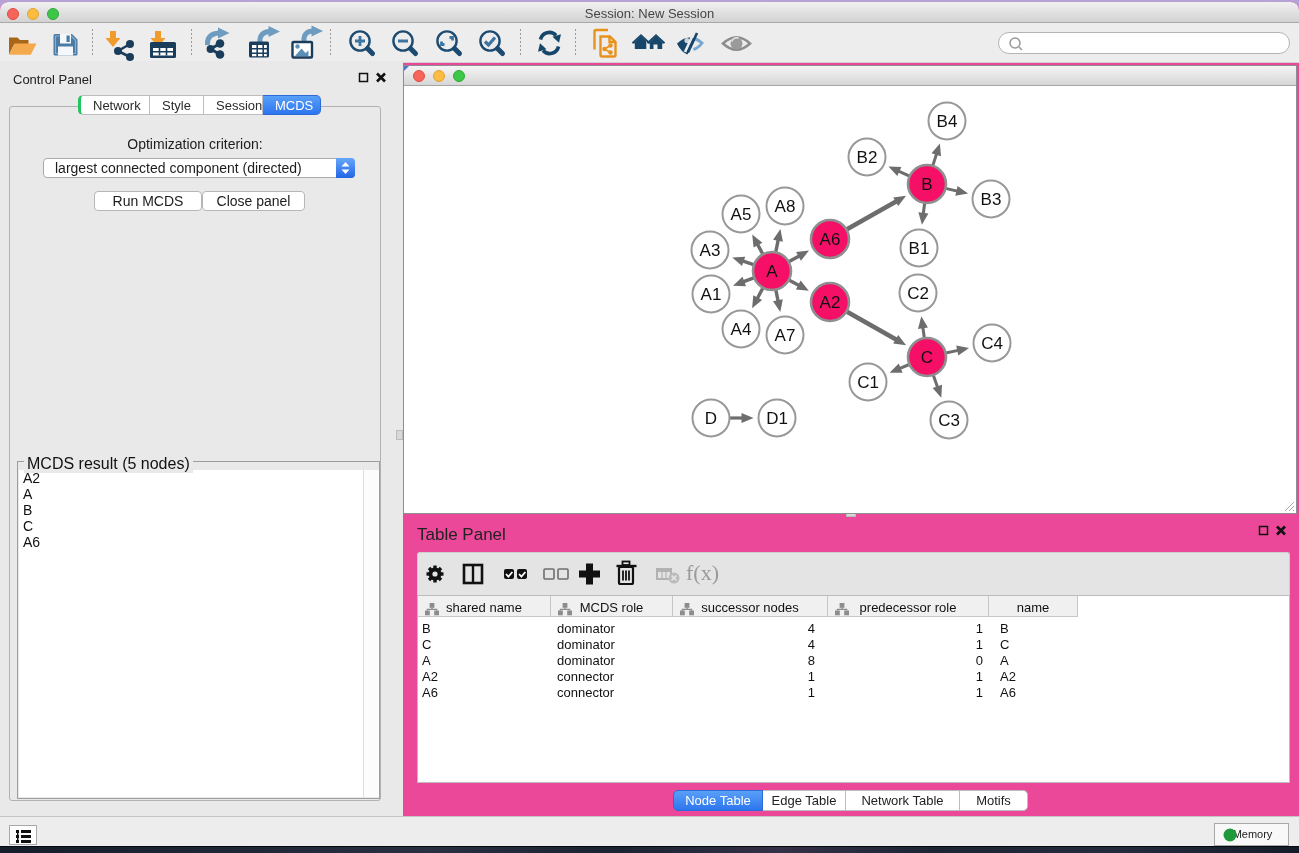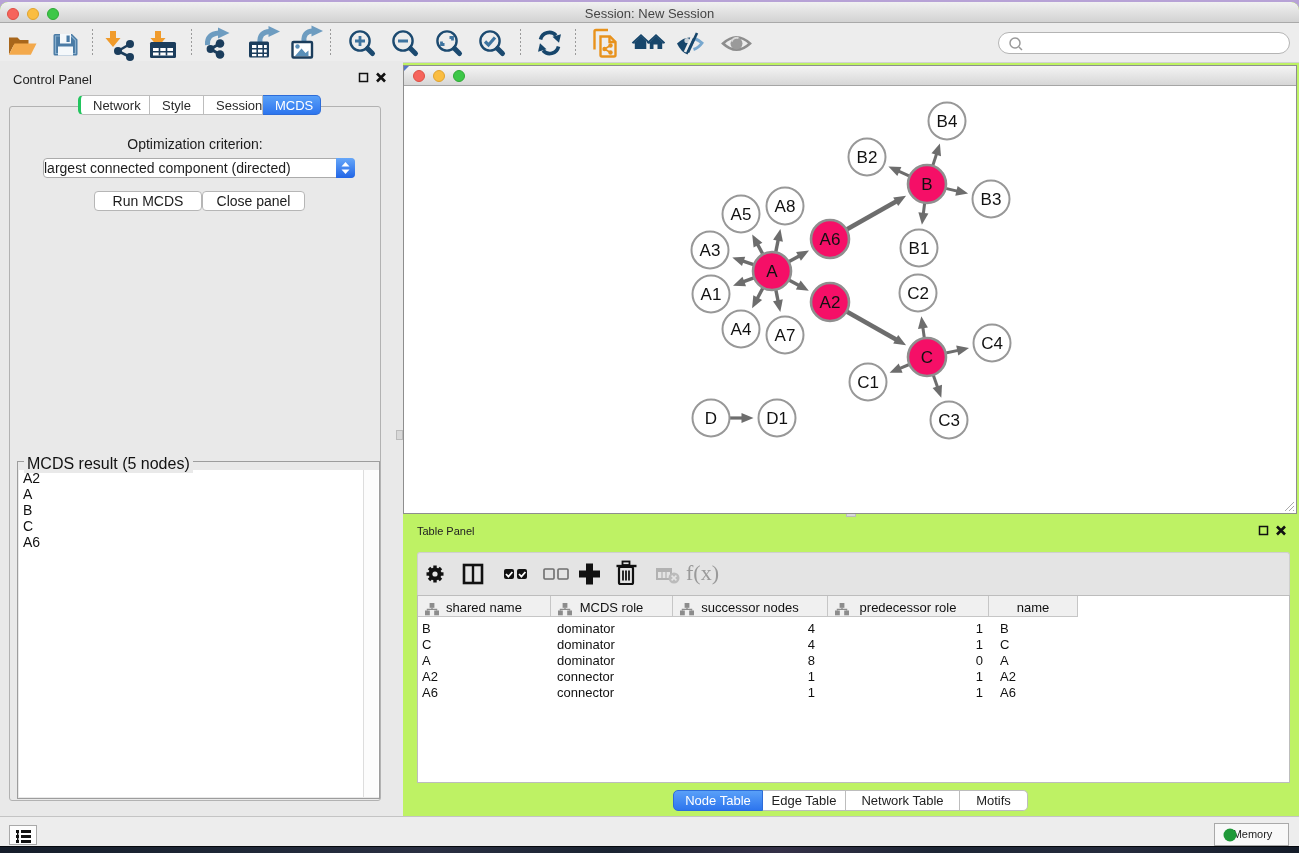--- a/index.html
+++ b/index.html
@@ -1,48 +1,48 @@
 <!DOCTYPE html>
 <html><head><meta charset="utf-8"><style>
 *{margin:0;padding:0;box-sizing:border-box}
 html,body{width:1299px;height:853px;overflow:hidden}
 body{font-family:"Liberation Sans",sans-serif;background:#b7a2d6;position:relative}
-#win{position:absolute;left:0;top:2px;width:1299px;height:844px;background:#bef264;border-radius:8px 8px 0 0;overflow:hidden}
+#win{position:absolute;left:0;top:2px;width:1299px;height:844px;background:#ec4899;border-radius:8px 8px 0 0;overflow:hidden}
 #deskbottom{position:absolute;left:0;top:846px;width:1299px;height:7px;background:linear-gradient(90deg,#151d2a 0%,#1e2736 18%,#2a2f42 33%,#1a2331 47%,#343047 60%,#1c2534 72%,#252b3d 86%,#141c29 100%);border-top:1px solid #05080d}
 #titlebar{position:absolute;left:0;top:0;width:1299px;height:21px;background:linear-gradient(#f1f1f1,#d2d2d2);border-bottom:1px solid #a9a9a9;border-radius:8px 8px 0 0}
 .tl{position:absolute;border-radius:50%}
 #title{position:absolute;left:0;top:4px;width:1299px;text-align:center;font-size:13px;color:#454545}
 #toolbar{position:absolute;left:0;top:21px;width:1299px;height:40px;background:#ededed;border-bottom:1px solid #d2d2d2}
 .tsep{position:absolute;top:6px;width:1px;height:27px;background-image:linear-gradient(#9a9a9a 50%,transparent 50%);background-size:1px 4px}
 #searchbox{position:absolute;left:998px;top:9px;width:292px;height:22px;background:#fff;border:1px solid #b4b4b4;border-radius:11px}
 
 #cp{position:absolute;left:0;top:59px;width:389px;height:755px;background:#e9e9e9}
 #cptitle{position:absolute;left:13px;top:11px;font-size:13px;color:#222}
 #cpbox{position:absolute;left:9px;top:45px;width:372px;height:695px;background:#e9e9e9;border:1px solid #b2b2b2;border-radius:3px}
 .tabrow{position:absolute;top:34px;z-index:2;height:20px;display:flex}
 .tab{height:20px;line-height:19px;font-size:13px;color:#2a2a2a;background:#fff;border:1px solid #bdbdbd;border-left:none;padding:0 12px;text-align:center}
 .tab.first{border-left:3px solid #22c55e;border-radius:5px 0 0 5px}
 .tab.last{border-radius:0 5px 5px 0}
 .tab.sel{background:linear-gradient(#59a0f8,#2d75ee);color:#fff;border-color:#2d6cd8}
 #optlabel{position:absolute;left:9px;top:75px;width:372px;text-align:center;font-size:14px;color:#1c1c1c}
-#combo{position:absolute;left:43px;top:97px;width:312px;height:20px;background:#fff;border:1px solid #ababab;border-radius:4px;font-size:14px;color:#1c1c1c;line-height:18px;}
+#combo{position:absolute;left:43px;top:97px;width:312px;height:20px;background:#fff;border:1px solid #ababab;border-radius:4px;font-size:14px;color:#1c1c1c;line-height:18px;padding-left:11px}
 #combobtn{position:absolute;left:336px;top:97px;width:19px;height:20px;background:linear-gradient(#66a7f9,#2165e6);border-radius:0 4px 4px 0}
 .btn{position:absolute;height:20px;background:#fff;border:1px solid #b6b6b6;border-radius:4px;font-size:14px;color:#1c1c1c;text-align:center;line-height:18px}
 #fieldset{position:absolute;left:17px;top:400px;width:363px;height:338px;border:1px solid #9d9d9d}
 #fslegend{position:absolute;left:24px;top:394px;background:#e9e9e9;padding:0 3px;font-size:16px;color:#111}
 #fslist{position:absolute;left:19px;top:409px;width:360px;height:327px;background:#fff}
 #fslist div{font-size:14px;color:#111;padding-left:4px;height:16px;line-height:16px}
 #fsscroll{position:absolute;left:363px;top:409px;width:15px;height:327px;background:#fcfcfc;border-left:1px solid #ddd}
 
 #divider{position:absolute;left:389px;top:59px;width:14px;height:755px;background:#e9e9e9}
 #netwin{position:absolute;left:403px;top:63px;width:894px;height:449px;background:#fff;border:1px solid #8e8e8e}
 #nettitle{position:absolute;left:0;top:0;width:892px;height:20px;background:linear-gradient(#f4f4f4,#d7d7d7);border-bottom:1px solid #a5a5a5}
 #netname{position:absolute;left:0;top:3px;width:892px;text-align:center;font-size:13px;color:#333}
 
-#tptitle{position:absolute;left:417px;top:523px;font-size:11px;color:#222}
+#tptitle{position:absolute;left:417px;top:523px;font-size:17px;color:#222}
 #tptools{position:absolute;left:417px;top:550px;width:873px;height:43px;background:#e4e4e4;border:1px solid #cfcfcf;border-bottom:none;border-radius:3px 3px 0 0}
 #tbl{position:absolute;left:417px;top:593px;width:873px;height:188px;background:#fff;border:1px solid #bdbdbd}
 .th{position:absolute;top:0;height:21px;background:#f0f0f0;border-right:1px solid #c6c6c6;border-bottom:1px solid #c6c6c6;font-size:13px;color:#111;text-align:center;line-height:23px}
 .td{position:absolute;font-size:13px;color:#111;height:16px;line-height:16px}
 
 .btab{position:absolute;top:788px;height:21px;line-height:20px;font-size:13px;color:#222;background:#fff;border:1px solid #bdbdbd;border-left:none;text-align:center}
 
 #status{position:absolute;left:0;top:814px;width:1299px;height:30px;background:#ededed;border-top:1px solid #c4c4c4}
 #listbtn{position:absolute;left:9px;top:8px;width:28px;height:20px;background:#fdfdfd;border:1px solid #a9a9a9}
 #membtn{position:absolute;left:1214px;top:6px;width:75px;height:23px;background:#f8f8f8;border:1px solid #a9a9a9;font-size:11px;color:#222;line-height:21px;text-align:center;padding-left:2px}

